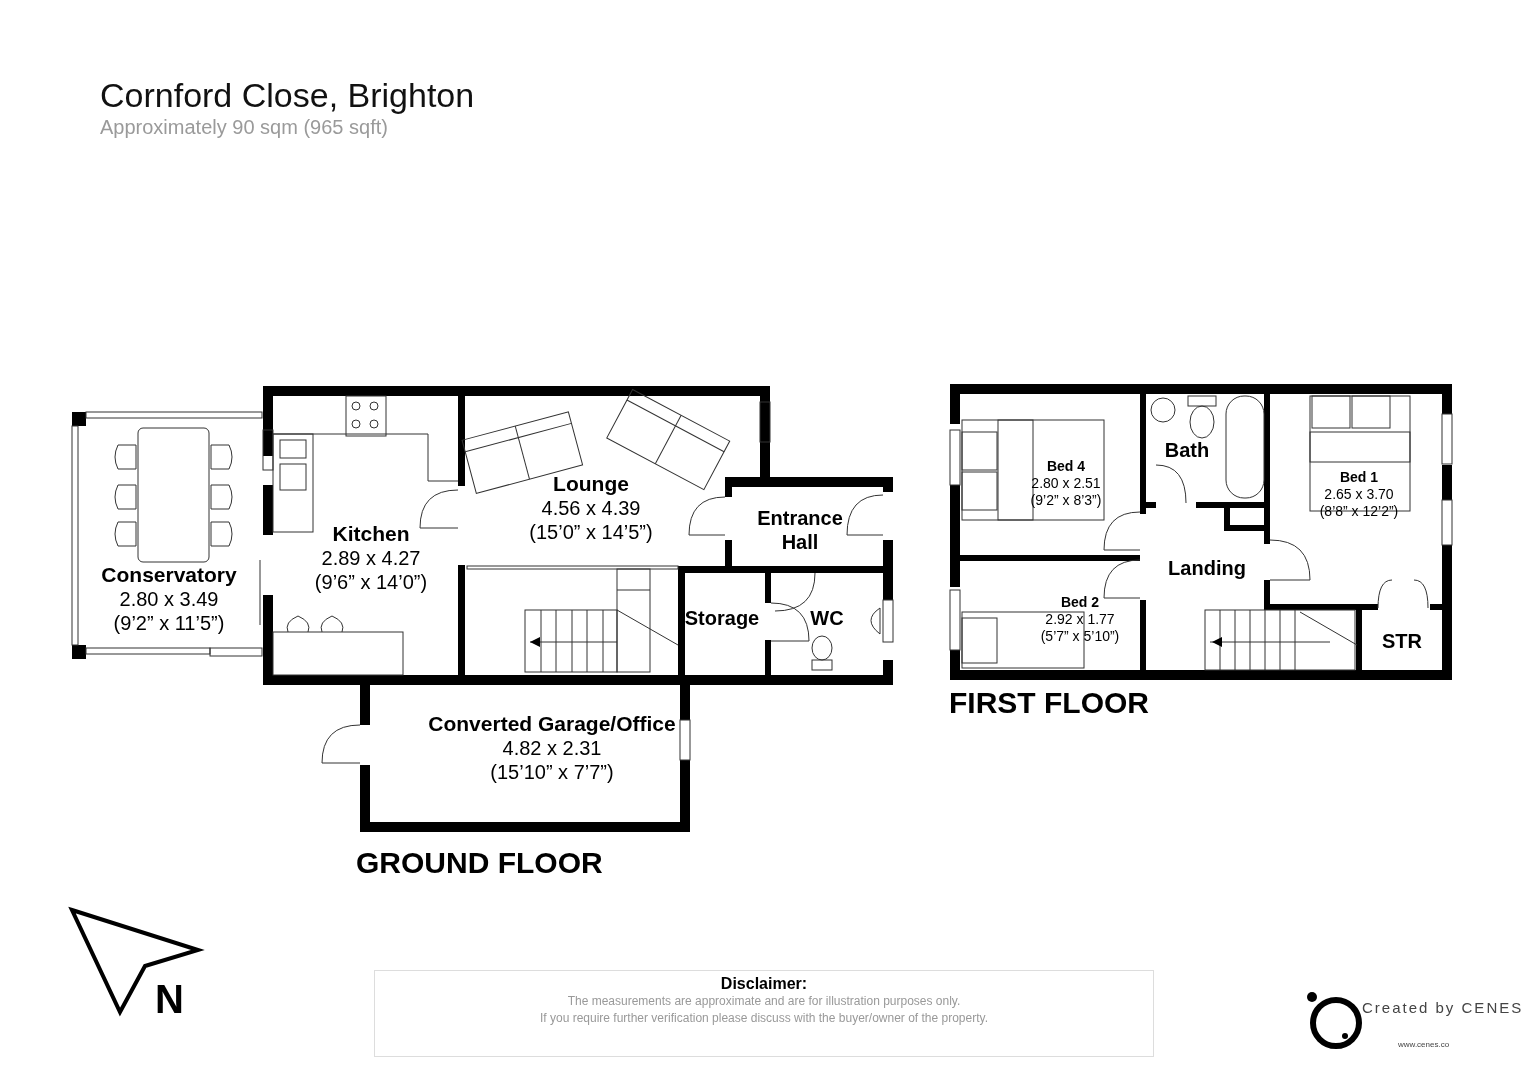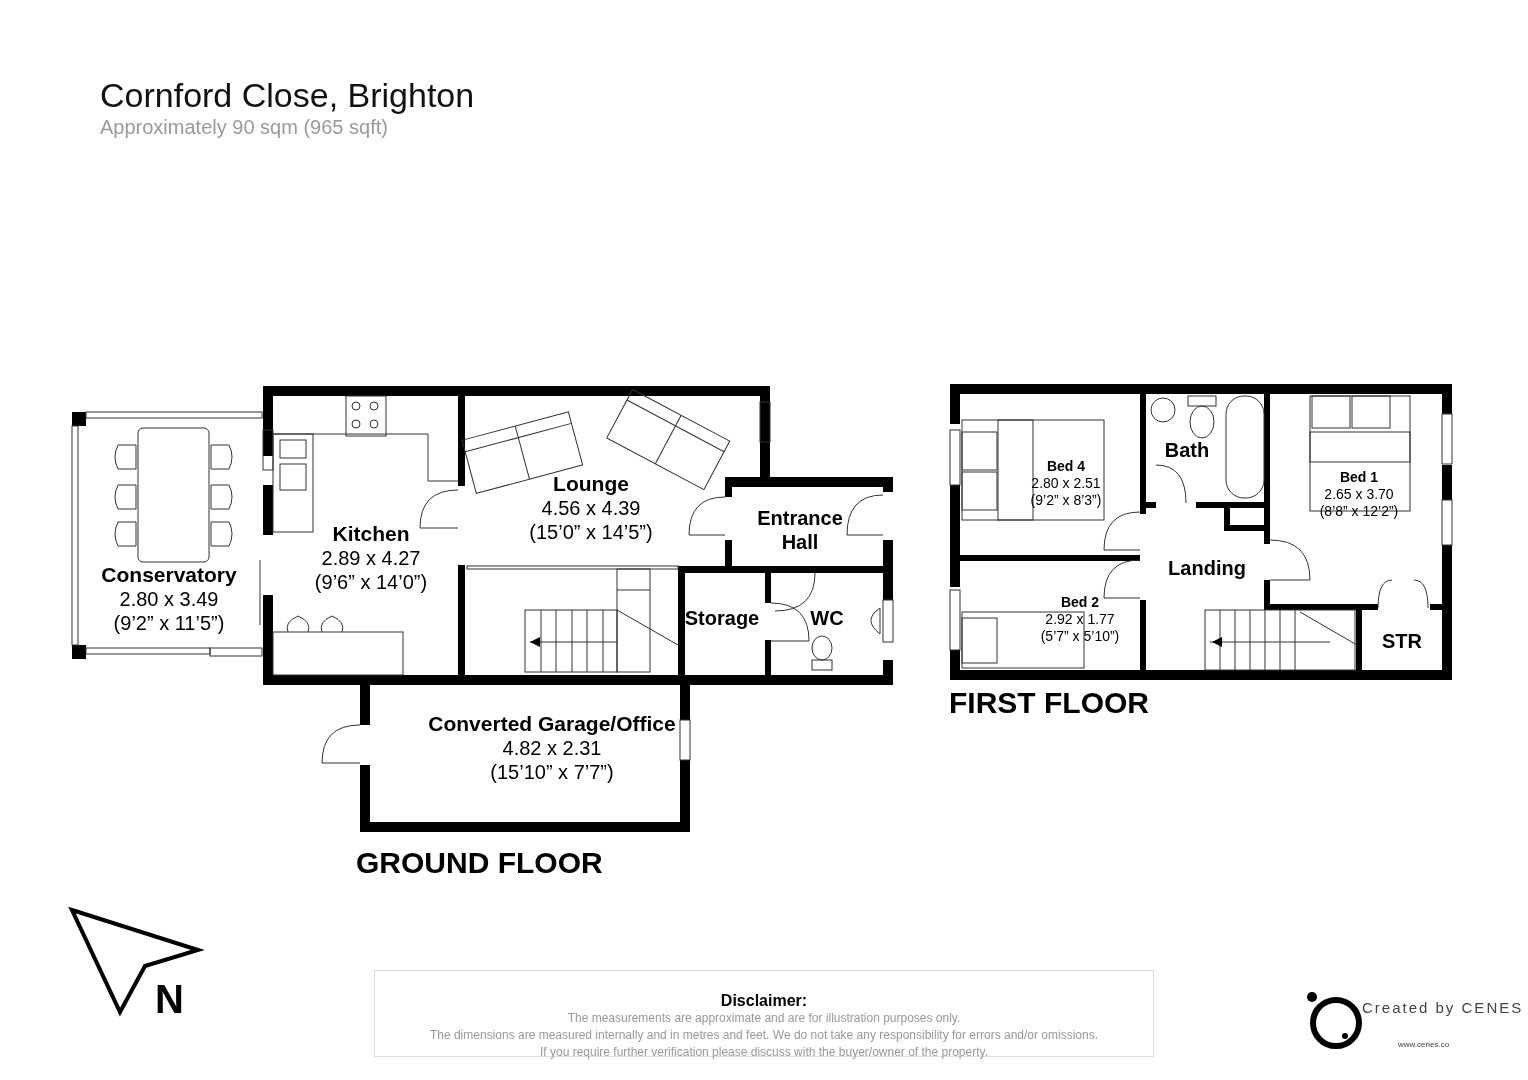--- a/index.html
+++ b/index.html
@@ -9,21 +9,21 @@
   svg.plan{position:absolute;left:0;top:0;}
   .lbl{position:absolute;text-align:center;line-height:1.2;white-space:nowrap;transform:translateX(-50%);}
   .lbl .n{font-weight:bold;}
   .big .n{font-size:21px;}
   .big .d{font-size:20px;}
   .small .n{font-size:14px;}
   .small .d{font-size:14px;}
   .mid .n{font-size:20px;}
   .floor{position:absolute;font-weight:bold;font-size:30px;}
   .disc{position:absolute;left:374px;top:970px;width:778px;height:85px;border:1px solid #ddd;text-align:center;}
-  .disc .h{font-weight:bold;font-size:16px;margin-top:21px;}
+  .disc .h{font-weight:bold;font-size:16px;margin-top:4px;}
   .disc .l{font-size:12px;color:#999;line-height:17px;}
   .credit{position:absolute;left:1362px;top:999px;font-size:15px;letter-spacing:2px;color:#444;}
   .credit2{position:absolute;left:1398px;top:1040px;font-size:8px;color:#444;}
 </style>
 </head>
 <body>
 
 <div class="title">Cornford Close, Brighton</div>
 <div class="subtitle">Approximately 90 sqm (965 sqft)</div>
 
@@ -255,18 +255,17 @@
   <div class="d">(5’7” x 5’10”)</div>
 </div>
 <div class="lbl mid" style="left:1402px;top:629px;">
   <div class="n">STR</div>
 </div>
 <div class="floor" style="left:949px;top:686px;">FIRST FLOOR</div>
 
 <div class="disc">
   <div class="h">Disclaimer:</div>
   <div class="l">The measurements are approximate and are for illustration purposes only.</div>
-  <div class="l">The dimensions are measured internally and in metres and feet. We do not take any responsibility for errors and/or omissions.</div>
   <div class="l">If you require further verification please discuss with the buyer/owner of the property.</div>
 </div>
 
 <div class="credit">Created by CENES</div>
 <div class="credit2">www.cenes.co</div>
 
 </body></html>

